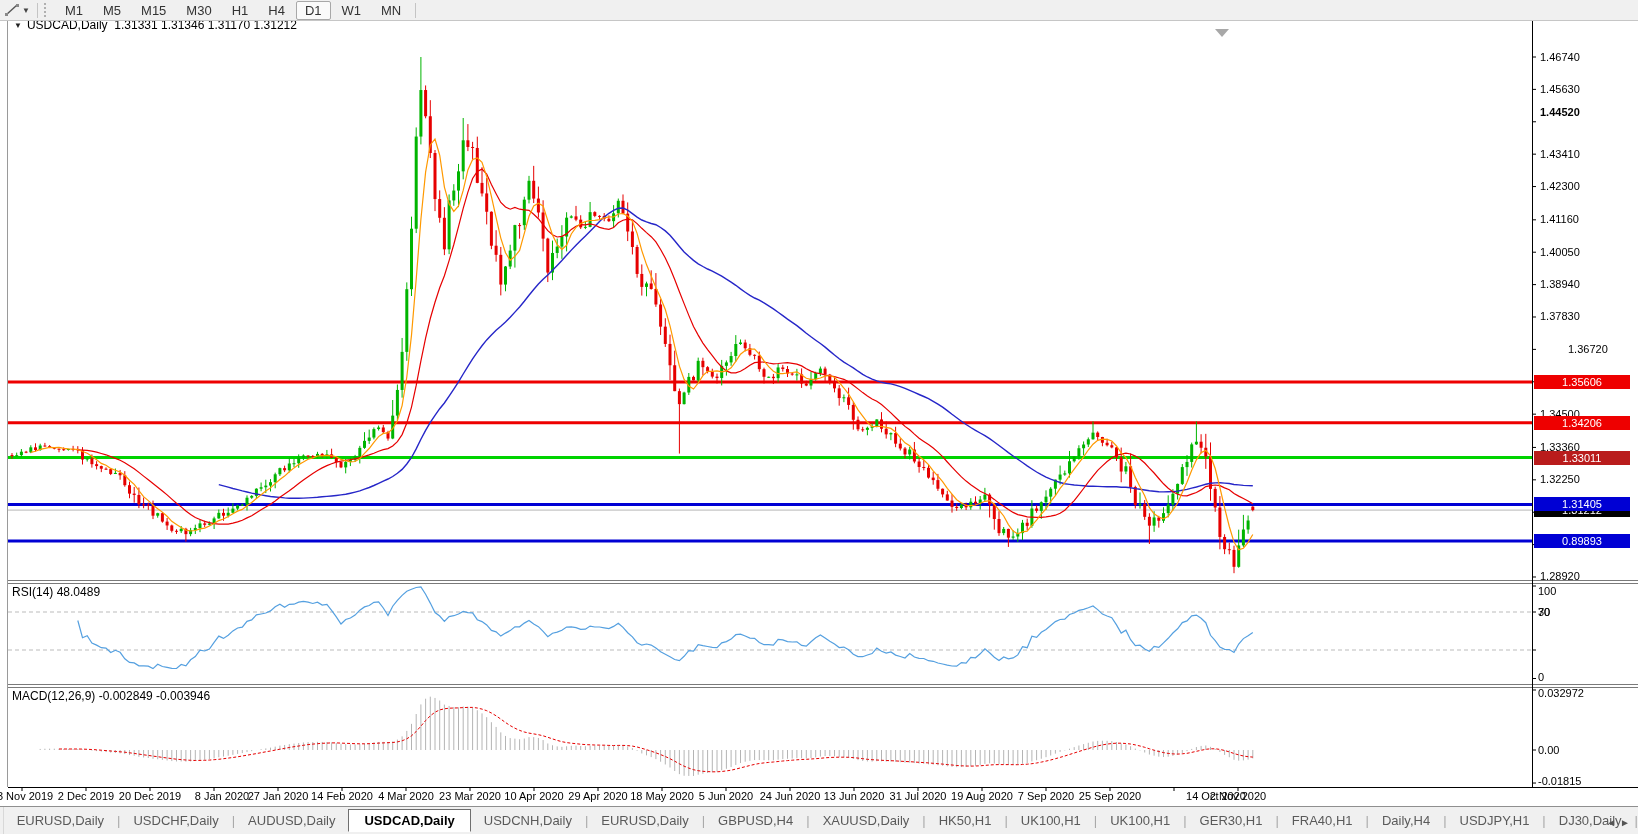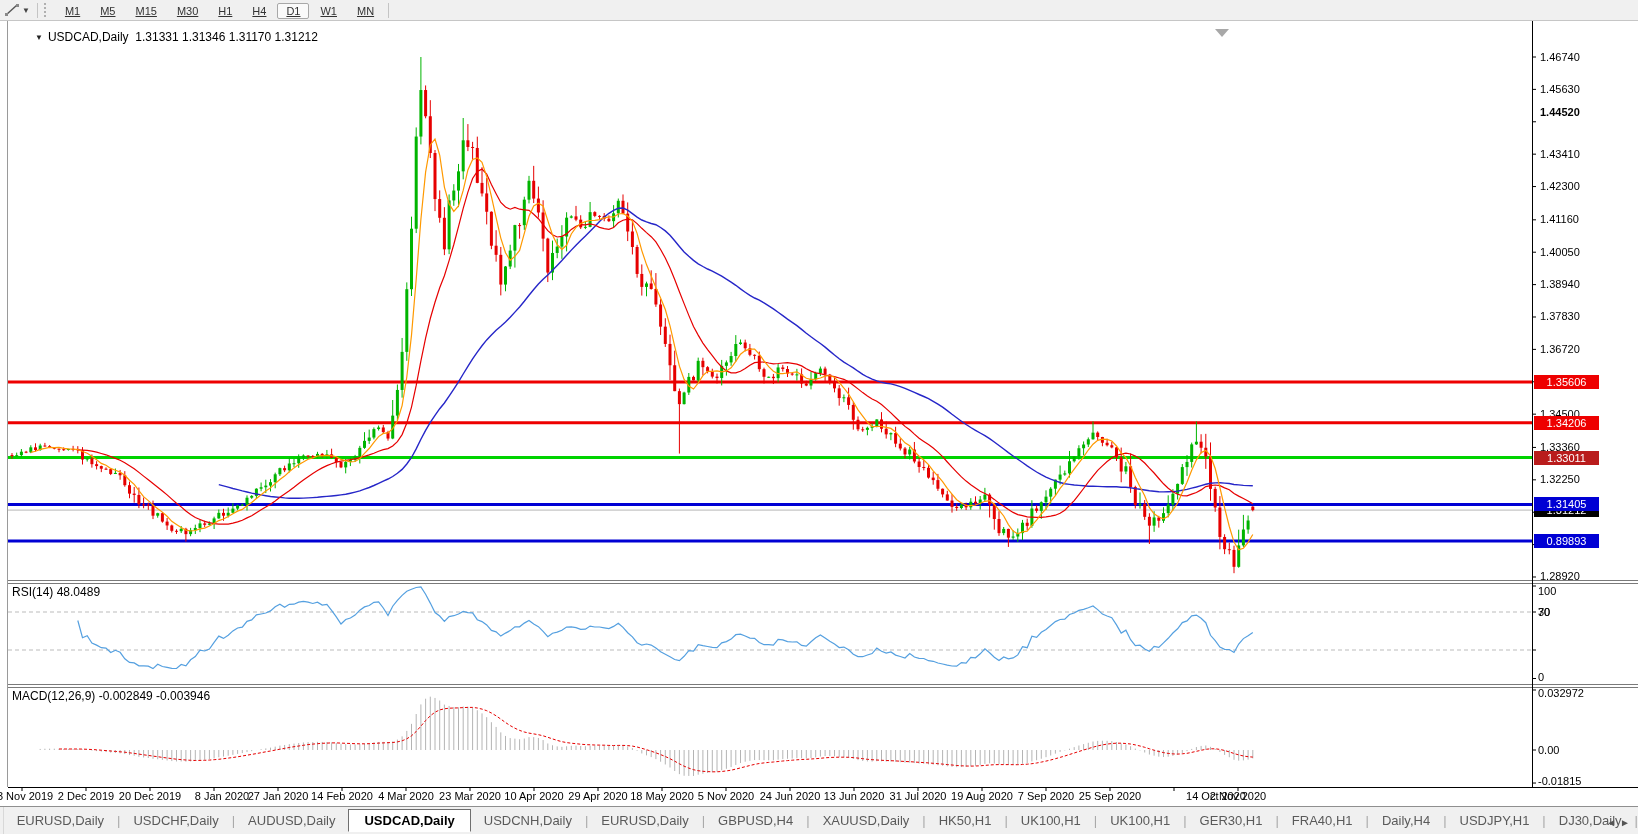--- a/index.html
+++ b/index.html
@@ -5,30 +5,30 @@
   html,body{margin:0;padding:0;background:#fff;}
   #screen{position:relative;width:1638px;height:834px;background:#fff;overflow:hidden;
           font-family:"Liberation Sans",sans-serif;-webkit-font-smoothing:antialiased;}
   
   #toolbar{position:absolute;left:0;top:0;width:1638px;height:21px;background:#f0f0f0;
            border-bottom:1px solid #c6c6c6;display:flex;align-items:center;box-sizing:border-box;z-index:30;}
   .tool-icon{width:18px;height:15px;margin-left:3px;display:inline-flex;align-items:center;justify-content:center;}
   .caret{font-size:8px;color:#444;margin:0 3px 0 1px;cursor:default;}
   .vsep{width:1px;height:15px;background:#c4c4c4;margin:0 4px;}
   .grip{width:3px;height:14px;border-left:2px dotted #b0b0b0;margin:0 6px 0 2px;}
-  .tf{font-size:11px;color:#333;padding:1px 8px;margin:0 1px;border:1px solid transparent;border-radius:2px;cursor:default;text-decoration:underline;}
+  .tf{font-size:13px;color:#333;padding:1px 8px;margin:0 1px;border:1px solid transparent;border-radius:2px;cursor:default;}
   .tf.active{background:#fafafa;border:1px solid #a8a8a8;}
   
   #chart{position:absolute;left:0;top:0;z-index:1;}
   
   .hdr{position:absolute;font-size:12px;color:#000;z-index:10;white-space:nowrap;}
   .hdr .dd{font-size:8px;vertical-align:1px;margin-right:5px;color:#222;}
   .ylabel{position:absolute;left:1540px;font-size:11px;color:#000;z-index:5;white-space:nowrap;}
   .sublabel{position:absolute;left:1538px;font-size:11px;color:#000;z-index:5;white-space:nowrap;}
-  .tag{position:absolute;left:1534px;width:65px;height:14px;font-size:11px;line-height:14px;
+  .tag{position:absolute;left:1534px;width:96px;height:14px;font-size:11px;line-height:14px;
        text-align:center;color:#fff;z-index:8;}
   .xlabel{position:absolute;top:790px;transform:translateX(-50%);font-size:11px;color:#000;z-index:5;white-space:nowrap;}
   
   #tabs{position:absolute;left:0;bottom:0;width:1638px;height:28px;background:#f0f0f0;
         border-top:1px solid #8f8f8f;display:flex;align-items:center;box-sizing:border-box;z-index:30;font-size:13px;color:#5a5a5a;}
   #tabs .lead{width:10px;height:100%;border-right:1px solid #d8d8d8;}
   .tab{padding:3px 13px;cursor:default;white-space:nowrap;}
   .tab.active{background:#fff;border:1px solid #6f6f6f;border-bottom:1px solid #fff;color:#000;font-weight:bold;padding:3px 15px;}
   .tsep{color:#a8a8a8;}
   #tabnav{position:absolute;right:4px;bottom:6px;z-index:31;font-size:10px;color:#555;letter-spacing:4px;}
@@ -903,37 +903,37 @@
       <line x1="854" y1="787" x2="854" y2="791" stroke="#000" stroke-width="1"></line>
       <line x1="918" y1="787" x2="918" y2="791" stroke="#000" stroke-width="1"></line>
       <line x1="982" y1="787" x2="982" y2="791" stroke="#000" stroke-width="1"></line>
       <line x1="1046" y1="787" x2="1046" y2="791" stroke="#000" stroke-width="1"></line>
       <line x1="1110" y1="787" x2="1110" y2="791" stroke="#000" stroke-width="1"></line>
       <line x1="1174" y1="787" x2="1174" y2="791" stroke="#000" stroke-width="1"></line>
       <line x1="1238" y1="787" x2="1238" y2="791" stroke="#000" stroke-width="1"></line>
       <polygon points="1215,29 1229,29 1222,37" fill="#a8a8a8"></polygon>
     </svg>
 
-  <div class="hdr" style="left:14px;top:30px;margin-left:21px;">
+  <div class="hdr" style="left:14px;top:18px;">
     <span class="dd">▼</span><span>USDCAD,Daily</span>&nbsp;&nbsp;<span>1.31331 1.31346 1.31170 1.31212</span>
   </div>
   <div class="hdr" style="left:12px;top:585px;">RSI(14) 48.0489</div>
   <div class="hdr" style="left:12px;top:689px;">MACD(12,26,9) -0.002849 -0.003946</div>
 
   <div id="overlays">
       <div class="ylabel" style="top:50.5px;">1.46740</div>
       <div class="ylabel" style="top:82.88980000000032px;">1.45630</div>
       <div class="ylabel" style="top:106px;font-weight:bold;">1.44520</div>
       <div class="ylabel" style="top:147.6694000000003px;">1.43410</div>
       <div class="ylabel" style="top:180.05919999999998px;">1.42300</div>
       <div class="ylabel" style="top:213.3244000000002px;">1.41160</div>
       <div class="ylabel" style="top:245.7141999999999px;">1.40050</div>
       <div class="ylabel" style="top:278.1040000000002px;">1.38940</div>
       <div class="ylabel" style="top:310.49379999999985px;">1.37830</div>
-      <div class="ylabel" style="top:342.8836000000002px;">1.36720</div>
+      <div class="ylabel" style="top:342.8836000000002px;margin-left:28px;">1.36720</div>
       <div class="ylabel" style="top:375.27339999999987px;">1.35610</div>
       <div class="ylabel" style="top:407.6632000000002px;">1.34500</div>
       <div class="ylabel" style="top:440.9284000000004px;">1.33360</div>
       <div class="ylabel" style="top:473.3182000000001px;">1.32250</div>
       <div class="ylabel" style="top:505.7080000000004px;">1.31140</div>
       <div class="ylabel" style="top:538.0978px;">1.30030</div>
       <div class="ylabel" style="top:570.4876000000004px;">1.28920</div>
       <div class="sublabel" style="top:585px;">100</div>
       <div class="sublabel" style="top:605.5px;">70</div>
       <div class="sublabel" style="top:606px;">30</div>
@@ -951,21 +951,21 @@
       <div class="xlabel" style="left:86px;">2 Dec 2019</div>
       <div class="xlabel" style="left:150px;text-align:right;">20 Dec 2019</div>
       <div class="xlabel" style="left:222px;">8 Jan 2020</div>
       <div class="xlabel" style="left:278px;">27 Jan 2020</div>
       <div class="xlabel" style="left:342px;">14 Feb 2020</div>
       <div class="xlabel" style="left:406px;">4 Mar 2020</div>
       <div class="xlabel" style="left:470px;">23 Mar 2020</div>
       <div class="xlabel" style="left:534px;">10 Apr 2020</div>
       <div class="xlabel" style="left:598px;">29 Apr 2020</div>
       <div class="xlabel" style="left:662px;">18 May 2020</div>
-      <div class="xlabel" style="left:726px;">5 Nov 2020</div>
+      <div class="xlabel" style="left:726px;">5 Jun 2020</div>
       <div class="xlabel" style="left:790px;">24 Jun 2020</div>
       <div class="xlabel" style="left:854px;">13 Jun 2020</div>
       <div class="xlabel" style="left:918px;">31 Jul 2020</div>
       <div class="xlabel" style="left:982px;">19 Aug 2020</div>
       <div class="xlabel" style="left:1046px;">7 Sep 2020</div>
       <div class="xlabel" style="left:1110px;">25 Sep 2020</div>
       <div class="xlabel" style="left:1216px;">14 Oct 2020</div>
       <div class="xlabel" style="left:1238px;">2 Nov 2020</div>
     </div>
 

